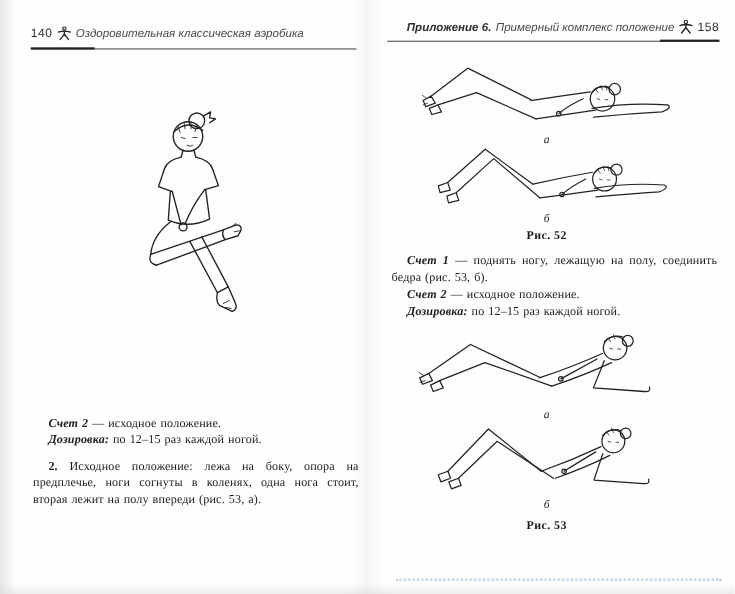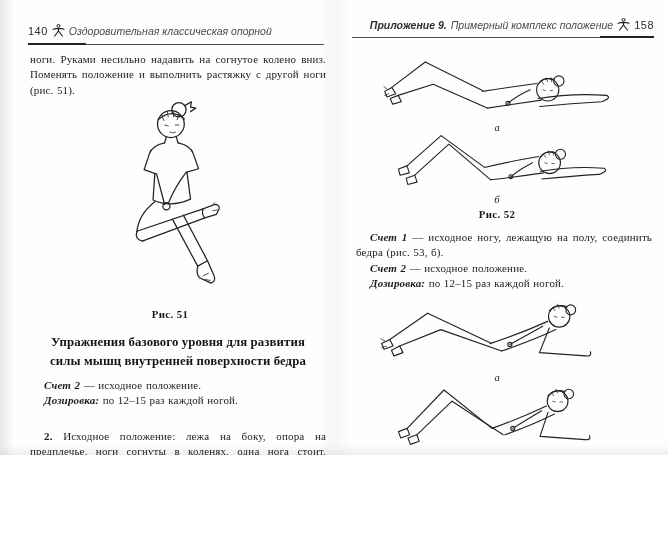--- a/index.html
+++ b/index.html
@@ -1,16 +1,16 @@
 <!DOCTYPE html>
 <html><head>
 <meta charset="utf-8">
 <style>
   html,body{margin:0;padding:0;background:#fff;}
-  .screen{position:relative;width:668px;height:455px;background:#fefefe;overflow:hidden;
+  .screen{position:relative;width:668px;height:540px;background:#fefefe;overflow:hidden;
           font-family:"Liberation Serif", serif;color:#1d1d1d;}
   
   .edge-left{position:absolute;left:0;top:0;width:14px;height:540px;
              background:linear-gradient(to right, rgba(190,190,190,.35), rgba(255,255,255,0));}
   .edge-bottom{position:absolute;left:0;bottom:0;width:668px;height:10px;
              background:linear-gradient(to top, rgba(200,200,200,.30), rgba(255,255,255,0));}
   .spine{position:absolute;left:316px;top:0;width:36px;height:540px;
              background:linear-gradient(to right, rgba(255,255,255,0), rgba(120,120,120,.06), rgba(255,255,255,0));}
 
   
@@ -21,21 +21,21 @@
   .hdr .run-label{font-style:italic;font-weight:bold;color:#2e2e2e;}
   .gym{width:13px;height:13px;display:inline-block;}
   .rule-thin{position:absolute;height:1px;background:#4f4f4f;}
   .rule-thick{position:absolute;height:2.5px;background:#232323;}
 
   
   .textblock{position:absolute;font-size:11px;line-height:15.3px;text-align:justify;
              letter-spacing:.15px;word-spacing:.6px;color:#1c1c1c;}
   .textblock p{margin:0;text-indent:14px;}
   .textblock p.noindent{text-indent:0;}
-  .textblock p.gap{margin-top:20px;}
+  .textblock p.gap{margin-top:8px;}
   .lead-b{font-weight:bold;}
   .lead-i{font-style:italic;font-weight:bold;}
 
   .sec-heading{position:absolute;font-weight:bold;font-size:12.8px;line-height:19px;
                text-align:center;color:#151515;letter-spacing:.1px;}
 
   .fig{position:absolute;}
   .fig svg{display:block;}
   .fig-caption{position:absolute;font-weight:bold;font-size:10.8px;text-align:center;color:#1a1a1a;
                letter-spacing:.4px;}
@@ -53,28 +53,25 @@
   <div class="edge-left"></div>
   <div class="edge-bottom"></div>
   <div class="spine"></div>
 
   <div class="hdr" style="left:28px;top:24px;">
     <span class="pagenum">140</span>
     <svg class="gym" viewBox="0 0 13 13">
       <circle cx="6.5" cy="1.9" r="1.5" style="stroke:#222;fill:none;stroke-width:1"></circle>
       <path d="M1,5.2 Q6.5,3.4 12,5.2 M6.5,4.2 L6.5,7 M6.5,7 L2.6,12 M6.5,7 L10.4,12" style="stroke:#222;fill:none;stroke-width:1.2;stroke-linecap:round"></path>
     </svg>
-    <span class="run-title">Оздоровительная классическая опорной</span>
+    <span class="run-title">Оздоровительная классическая аэробика</span>
   </div>
   <div class="rule-thin" style="left:28px;top:44px;width:296px;"></div>
   <div class="rule-thick" style="left:28px;top:42.5px;width:58px;"></div>
 
-  <div class="textblock" style="left:30px;top:52px;width:296px;">
-    <p class="noindent">ноги. Руками несильно надавить на согнутое колено вниз. Поменять положение и выполнить растяжку с другой ноги (рис. 51).</p>
-  </div>
 
   <div class="fig" style="left:85px;top:100px;">
     <svg width="170" height="192" viewBox="0 0 190 215">
       <g class="ink">
         <circle cx="105" cy="11" r="8"></circle>
         <path d="M112,6 l7,-4 l-1,6 l6,1 l-6,4"></path>
         <circle cx="96" cy="27" r="15"></circle>
         <path d="M82,22 Q96,9 111,21"></path>
         <path class="ink-thin" d="M86,17 l2,6 M92,13 l1,6 M99,13 l0,6 M105,16 l-2,6 M89,28 l4,1 M101,28 l4,0 M95,36 q3,2 6,0"></path>
         <path d="M91,41 l-2,7 M102,41 l2,7"></path>
@@ -88,35 +85,30 @@
         <path d="M58,147 L132,122 M64,158 L134,132"></path>
         <path d="M58,147 Q55,156 64,158"></path>
         <path d="M132,122 l13,-5 q6,0 5,5 l-3,6 l-13,4 q-4,-4 -2,-10 z"></path>
         <path class="ink-thin" d="M141,119 l4,-4 M143,124 l5,-1"></path>
         <path d="M98,134 L126,186 M110,129 L137,180"></path>
         <path d="M126,186 q-2,9 2,13 l13,6 q6,-2 3,-9 l-7,-16 z"></path>
         <path class="ink-thin" d="M132,197 l6,-3 M134,201 l6,1"></path>
       </g>
     </svg>
   </div>
-  <div class="fig-caption" style="left:30px;top:308px;width:280px;">Рис. 51</div>
-
-  <div class="sec-heading" style="left:30px;top:333px;width:296px;">
-    <div>Упражнения базового уровня для развития</div>
-    <div>силы мышц внутренней поверхности бедра</div>
-  </div>
+
 
   <div class="textblock" style="left:30px;top:378px;width:296px;">
     <p><span class="lead-i">Счет 2</span><span> — исходное положение.</span></p>
     <p><span class="lead-i">Дозировка:</span><span> по 12–15 раз каждой ногой.</span></p>
     <p class="gap"><span class="lead-b">2.</span><span> Исходное положение: лежа на боку, опора на предплечье, ноги согнуты в коленях, одна нога стоит, вторая лежит на полу впереди (рис. 53, а).</span></p>
   </div>
 
   <div class="hdr" style="left:352px;top:18px;width:302px;justify-content:flex-end;">
-    <span class="run-label">Приложение 9.</span>
+    <span class="run-label">Приложение 6.</span>
     <span class="run-title">Примерный комплекс положение</span>
     <svg class="gym" viewBox="0 0 13 13">
       <circle cx="6.5" cy="1.9" r="1.5" style="stroke:#222;fill:none;stroke-width:1"></circle>
       <path d="M1,5.2 Q6.5,3.4 12,5.2 M6.5,4.2 L6.5,7 M6.5,7 L2.6,12 M6.5,7 L10.4,12" style="stroke:#222;fill:none;stroke-width:1.2;stroke-linecap:round"></path>
     </svg>
     <span class="pagenum">158</span>
   </div>
   <div class="rule-thin" style="left:352px;top:37px;width:302px;"></div>
   <div class="rule-thick" style="left:600px;top:35.5px;width:54px;"></div>
 
@@ -156,21 +148,21 @@
         <path d="M138,63 L84,17 M84,17 L40,57"></path>
         <path d="M30,45 l-11,4 l2,8 l12,-3 z"></path>
         <path d="M40,57 l-11,4 l2,8 l12,-3 z"></path>
       </g>
     </svg>
   </div>
   <div class="fig-label" style="left:352px;top:194px;width:290px;">б</div>
   <div class="fig-caption" style="left:352px;top:208px;width:290px;">Рис. 52</div>
 
   <div class="textblock" style="left:356px;top:230px;width:296px;">
-    <p><span class="lead-i">Счет 1</span><span> — исходное ногу, лежащую на полу, соединить бедра (рис. 53, б).</span></p>
+    <p><span class="lead-i">Счет 1</span><span> — поднять ногу, лежащую на полу, соединить бедра (рис. 53, б).</span></p>
     <p><span class="lead-i">Счет 2</span><span> — исходное положение.</span></p>
     <p><span class="lead-i">Дозировка:</span><span> по 12–15 раз каждой ногой.</span></p>
   </div>
 
   <div class="fig" style="left:372px;top:300px;">
     <svg width="256" height="74" viewBox="0 0 300 90">
       <g class="ink">
         <circle cx="222" cy="20" r="13"></circle>
         <circle cx="236" cy="12" r="6"></circle>
         <path d="M210,13 Q220,4 231,8"></path>
@@ -201,16 +193,16 @@
         <path d="M202,36 Q182,48 166,58"></path>
         <circle cx="166" cy="58" r="2.5"></circle>
         <path d="M140,58 L80,10 M80,10 L34,58"></path>
         <path d="M154,66 L90,24 M90,24 L46,66"></path>
         <path d="M34,58 l-11,4 l3,8 l11,-4 z"></path>
         <path d="M46,66 l-11,4 l3,8 l11,-4 z"></path>
       </g>
     </svg>
   </div>
   <div class="fig-label" style="left:352px;top:454px;width:290px;">б</div>
-  <div class="fig-caption" style="left:352px;top:484px;width:290px;">Рис. 53</div>
+  <div class="fig-caption" style="left:352px;top:472px;width:290px;">Рис. 53</div>
 
   <div class="dotted-blue" style="left:360px;top:526px;width:296px;"></div>
 </div>
 
 </body></html>

